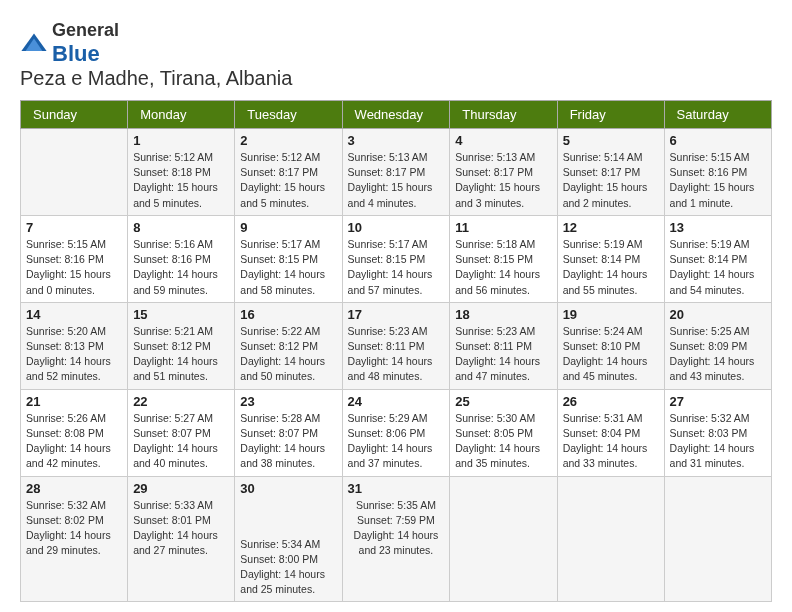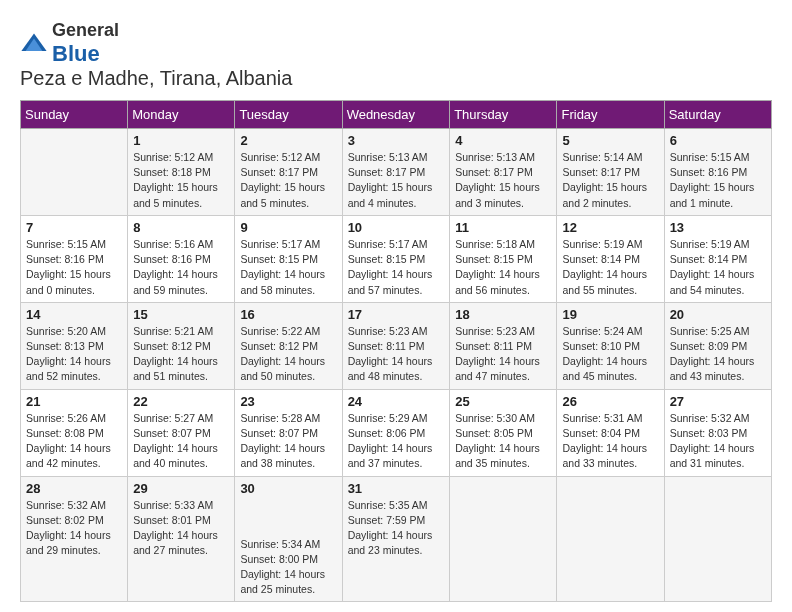--- a/index.html
+++ b/index.html
@@ -48,24 +48,24 @@
     .location-title {
       font-size: 20px;
       color: #333;
     }
     table {
       width: 100%;
       border-collapse: collapse;
       font-size: 11px;
     }
     thead tr th {
-      background-color: #701a75;
+      background-color: #4d7c0f;
       color: #fff;
       text-align: left;
-      padding: 6px 4px;
+      padding: 6px 12px;
       font-size: 13px;
       font-weight: normal;
       border: 1px solid #aaa;
     }
     tbody tr td {
       border: 1px solid #ccc;
       vertical-align: top;
       padding: 4px 5px;
       height: 80px;
       width: 108px;
@@ -336,21 +336,21 @@
         </td>
         <td>
           <span class="day-number">30</span>
           <div class="day-info" style="white-space: pre-line; margin-top: 41px;">Sunrise: 5:34 AM
 Sunset: 8:00 PM
 Daylight: 14 hours
 and 25 minutes.</div>
         </td>
         <td>
           <span class="day-number">31</span>
-          <div class="day-info" style="white-space: pre-line;">Sunrise: 5:35 AM
+          <div class="day-info" style="white-space: pre-line; text-align: center;">Sunrise: 5:35 AM
 Sunset: 7:59 PM
 Daylight: 14 hours
 and 23 minutes.</div>
         </td>
         <td></td>
         <td></td>
         <td></td>
       </tr>
     </tbody>
 </table>

